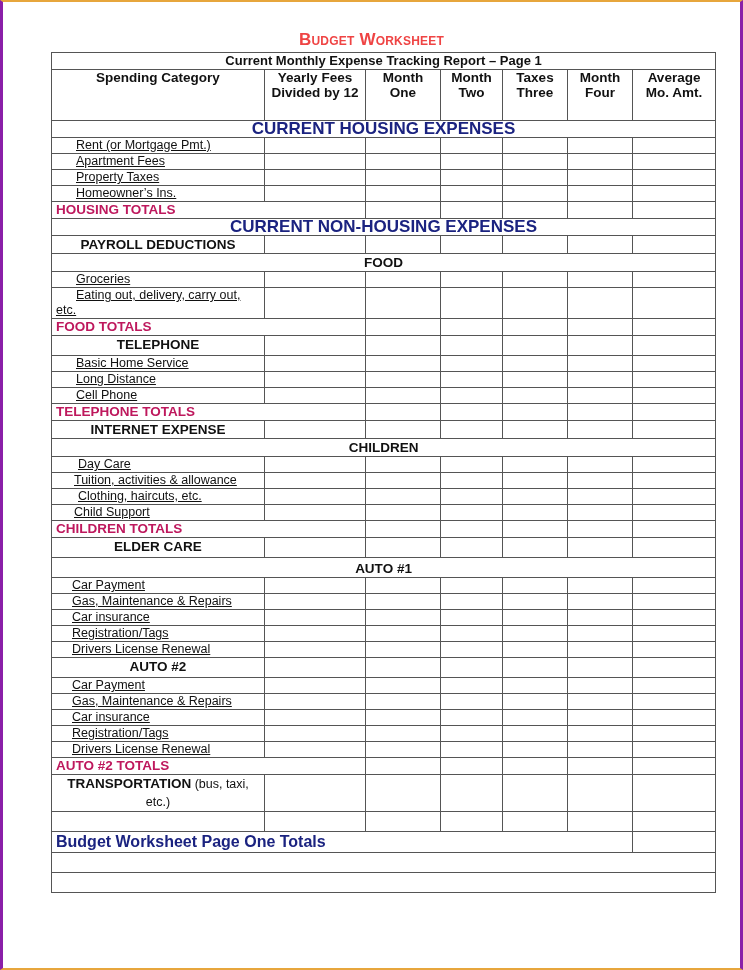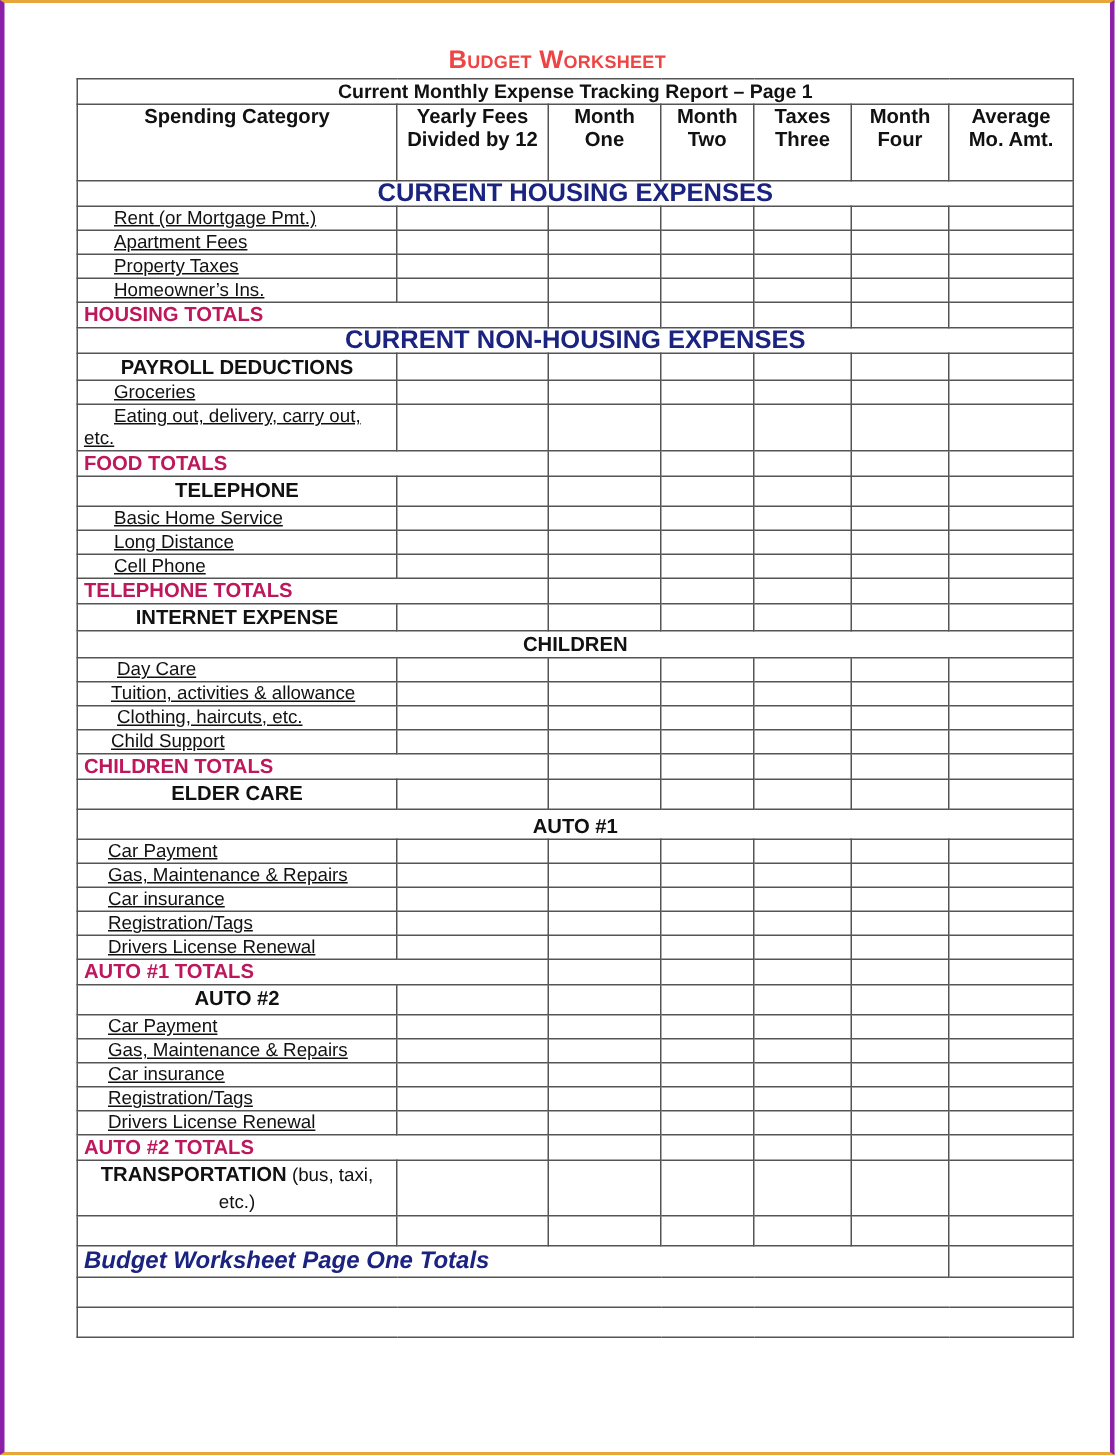--- a/index.html
+++ b/index.html
@@ -30,21 +30,21 @@
   .hdr-report td { text-align:center; font-weight:bold; font-size:13px; height:16px; }
   .hdr-cols td { text-align:center; font-weight:bold; font-size:13.5px; line-height:17px; height:50px; vertical-align:top; padding-top:1px;}
   .section td { text-align:center; font-weight:bold; color:#1b2380; font-size:17px; height:16px; }
   .item td { height:15px; }
   .item .cat { padding-left:24px;text-decoration:underline; }
   .item.wrap .cat { text-indent:20px; padding-left:4px; }
   .group td { height:17px;text-align:center; }
   .group .cat { font-weight:bold; font-size:13.5px; line-height:17px; }
   .total td { height:16px; }
   .total .cat { color:#be185d; font-weight:bold; font-size:13.5px; line-height:16px; }
-  .grand td { height:20px;font-style:italic; }
+  .grand td { height:20px; }
   .grand .cat { color:#1b2380; font-weight:bold; font-size:16px; line-height:20px; }
   .blank td { height:19px; }
   .tall td { height:19px; }
 </style>
 </head>
 <body>
 
 <div class="frame"></div>
 
 <div class="title">Budget Worksheet</div>
@@ -127,20 +127,23 @@
   <tr class="group">
         <td class="cat">PAYROLL DEDUCTIONS</td>
         <td></td>
         <td></td>
         <td></td>
         <td></td>
         <td></td>
         <td></td>
       </tr>
 
+  <tr class="group">
+        <td class="cat" colspan="7">FOOD</td>
+      </tr>
   <tr class="item">
         <td class="cat">Groceries</td>
         <td></td>
         <td></td>
         <td></td>
         <td></td>
         <td></td>
         <td></td>
       </tr>
   <tr class="item wrap">
@@ -315,28 +318,20 @@
       </tr>
   <tr class="item">
         <td class="cat" style="padding-left:20px">Drivers License Renewal</td>
         <td></td>
         <td></td>
         <td></td>
         <td></td>
         <td></td>
         <td></td>
       </tr>
-  <tr class="total">
-        <td class="cat" colspan="2">AUTO #1 TOTALS</td>
-        <td></td>
-        <td></td>
-        <td></td>
-        <td></td>
-        <td></td>
-      </tr>
 
   <tr class="group tall">
         <td class="cat">AUTO #2</td>
         <td></td>
         <td></td>
         <td></td>
         <td></td>
         <td></td>
         <td></td>
       </tr>

